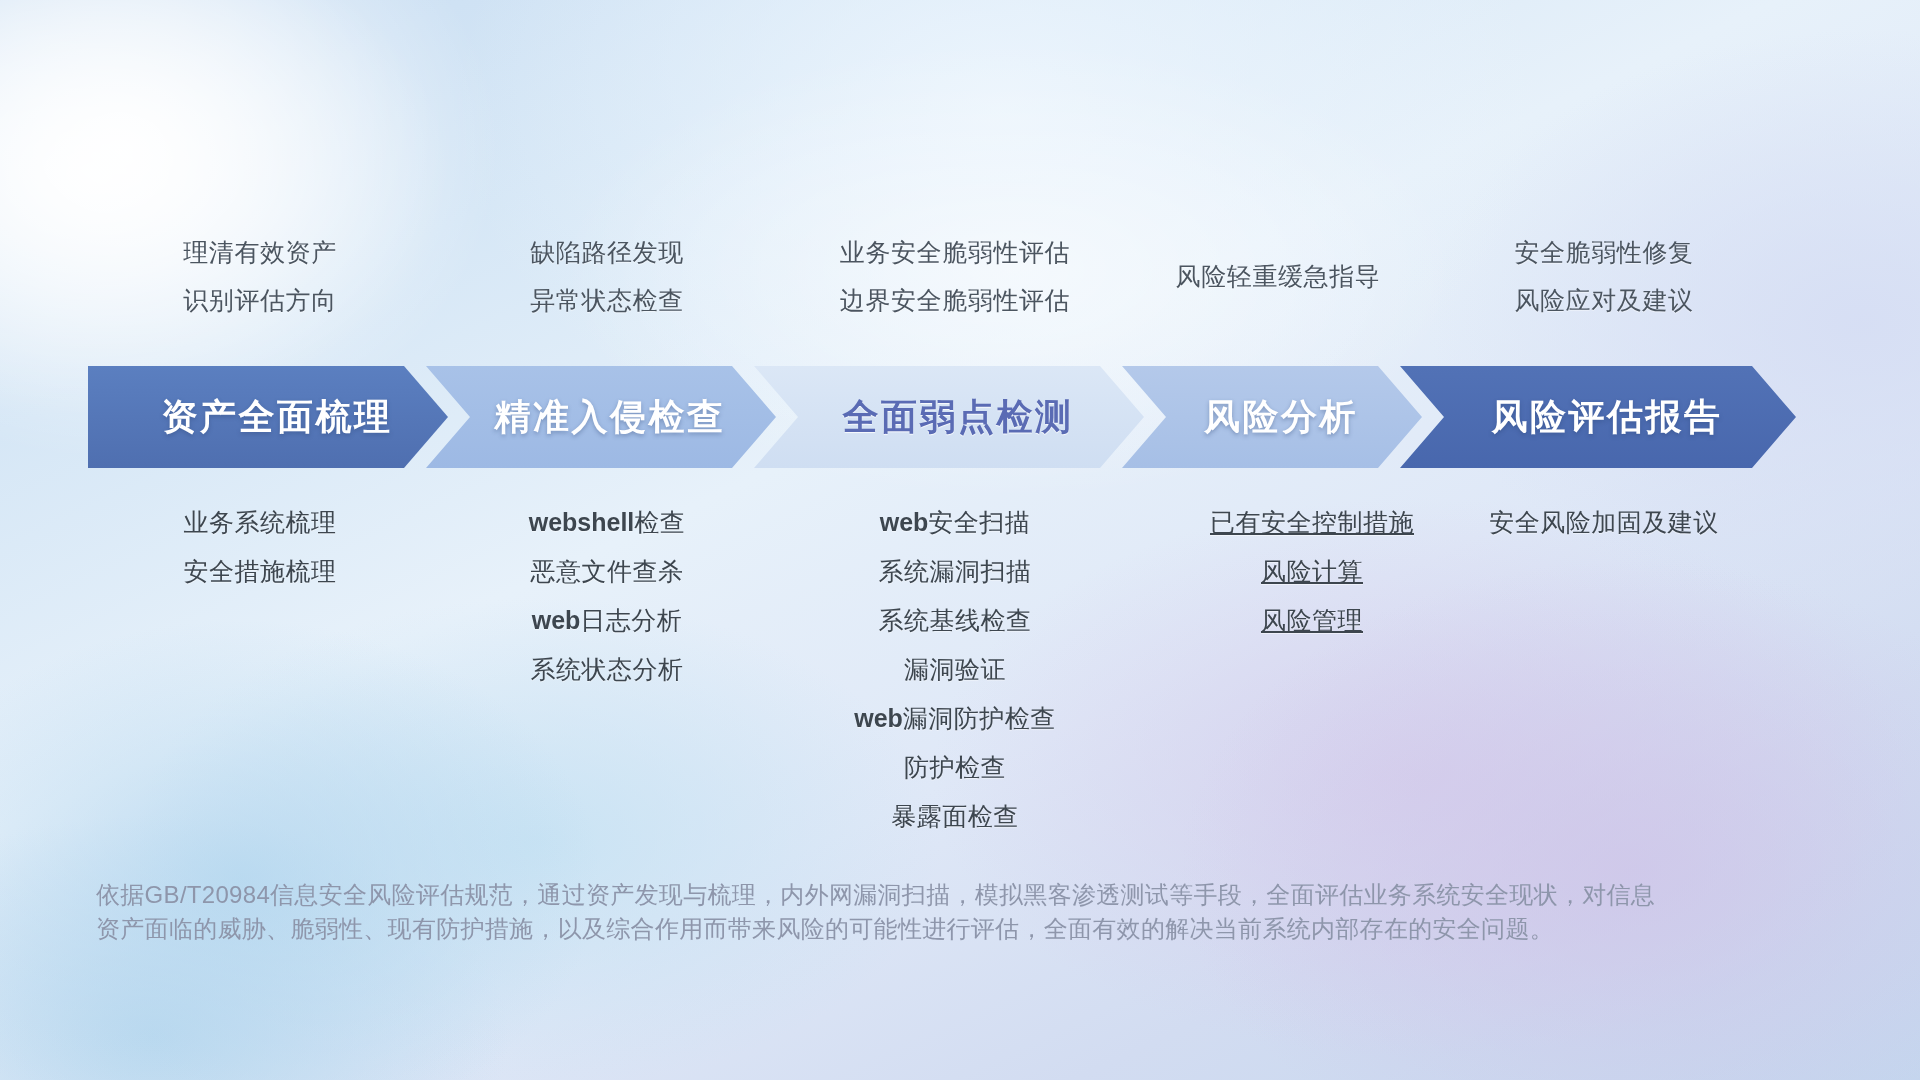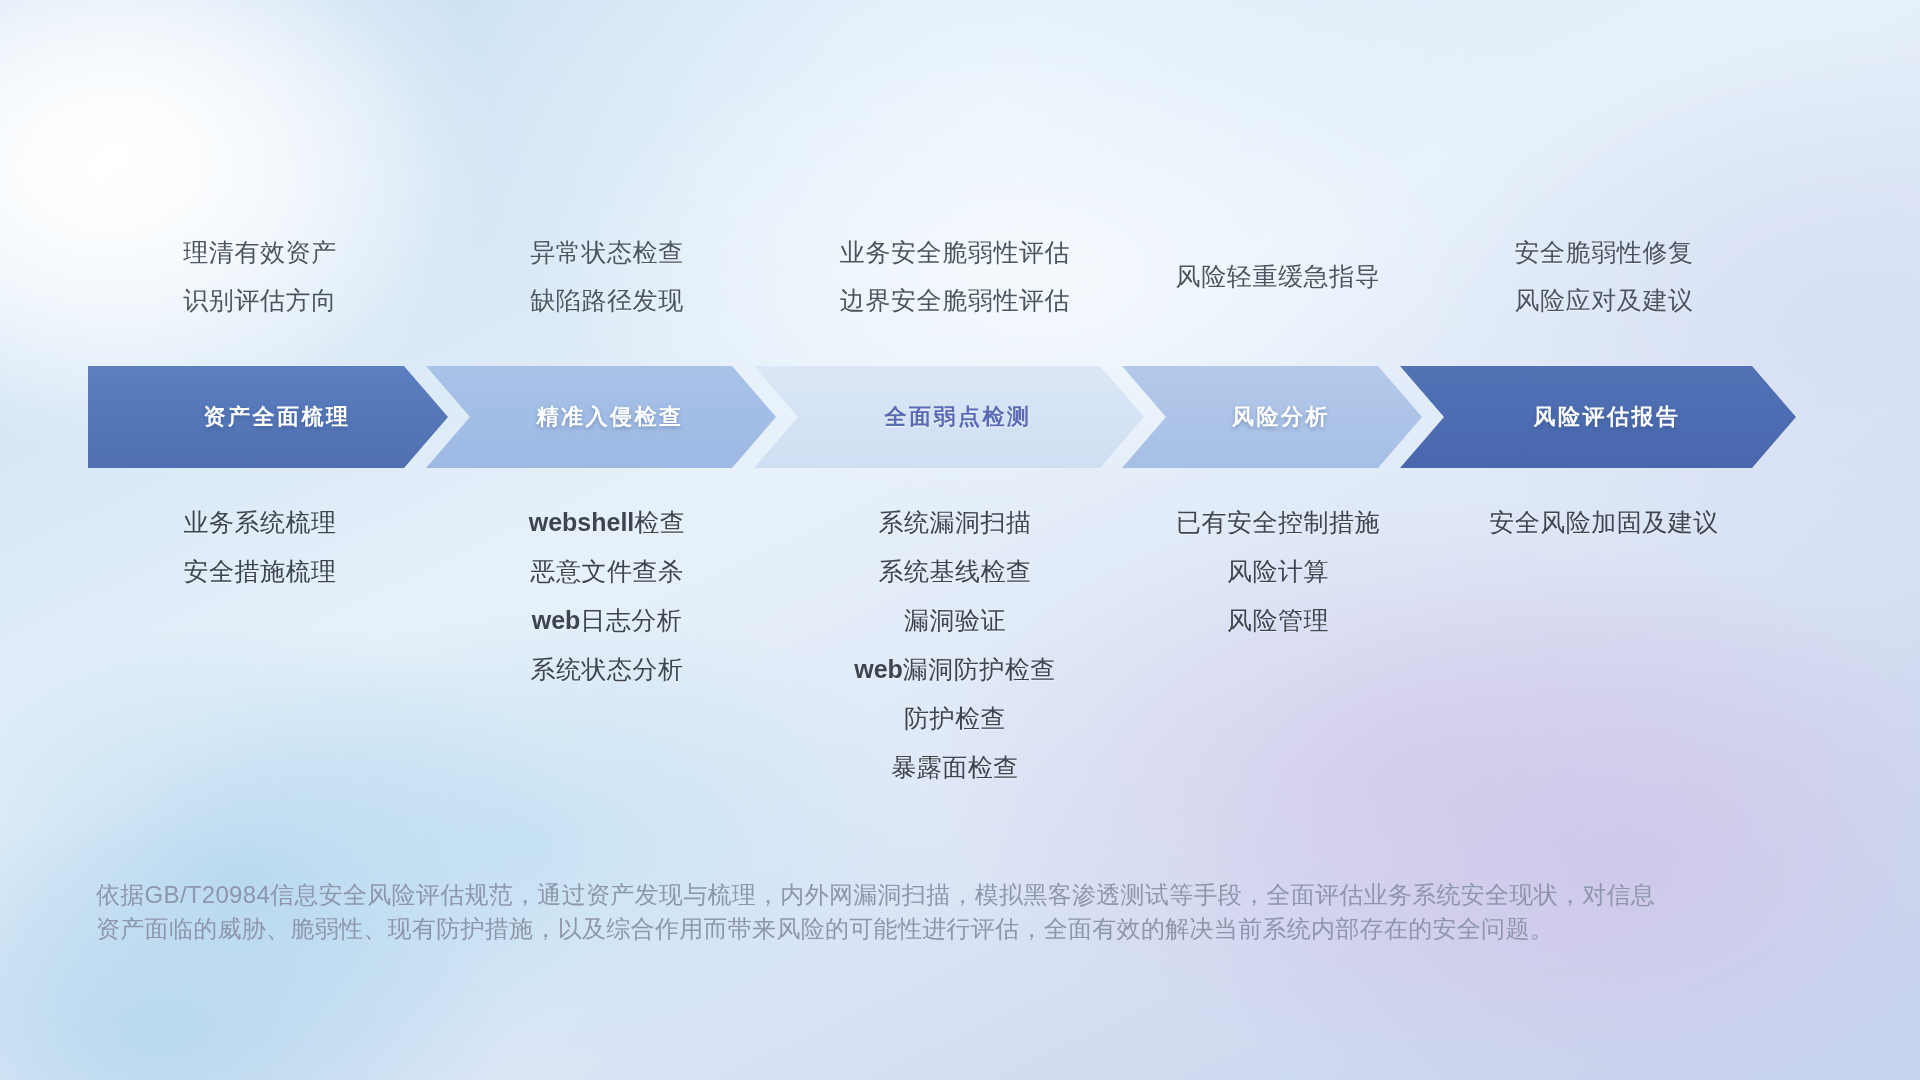--- a/index.html
+++ b/index.html
@@ -93,21 +93,21 @@
     position: absolute;
     inset: 0;
     clip-path: polygon(0 0, calc(100% - 44px) 0, 100% 50%, calc(100% - 44px) 100%, 0 100%, 44px 50%);
   }
   .arrow-step.first .arrow-shape {
     clip-path: polygon(0 0, calc(100% - 44px) 0, 100% 50%, calc(100% - 44px) 100%, 0 100%);
   }
   .arrow-label {
     position: relative;
     z-index: 3;
-    font-size: 22px;
+    font-size: 36px;
     font-weight: bold;
     letter-spacing: 2.5px;
     white-space: nowrap;
     padding-left: 18px;
   }
 
   
   .bottom-lists {
     position: absolute;
     left: 0; top: 498px;
@@ -150,22 +150,22 @@
   <div id="bg-blob-c"></div>
 
   <div id="content">
 
     <div class="top-notes" id="top-notes">
         <div class="note-col" style="left: -40px; width: 600px; top: 0px;">
           <div>理清有效资产</div>
           <div>识别评估方向</div>
         </div>
         <div class="note-col" style="left: 307px; width: 600px; top: 0px;">
+          <div>缺陷路径发现</div>
           <div>异常状态检查</div>
-          <div>缺陷路径发现</div>
         </div>
         <div class="note-col" style="left: 655px; width: 600px; top: 0px;">
           <div>业务安全脆弱性评估</div>
           <div>边界安全脆弱性评估</div>
         </div>
         <div class="note-col" style="left: 978px; width: 600px; top: 24px; text-align: center;">
           <div>风险轻重缓急指导</div>
         </div>
         <div class="note-col" style="left: 1304px; width: 600px; top: 0px;">
           <div>安全脆弱性修复</div>
@@ -201,28 +201,29 @@
           <div class="list-item">业务系统梳理</div>
           <div class="list-item">安全措施梳理</div>
         </div>
         <div class="list-col" style="left: 307px; width: 600px; top: 0px;">
           <div class="list-item"><span class="lat">webshell</span>检查</div>
           <div class="list-item">恶意文件查杀</div>
           <div class="list-item"><span class="lat">web</span>日志分析</div>
           <div class="list-item">系统状态分析</div>
         </div>
         <div class="list-col" style="left: 655px; width: 600px; top: 0px;">
+          <div class="list-item"><span class="lat">web</span>安全扫描</div>
           <div class="list-item">系统漏洞扫描</div>
           <div class="list-item">系统基线检查</div>
           <div class="list-item">漏洞验证</div>
           <div class="list-item"><span class="lat">web</span>漏洞防护检查</div>
           <div class="list-item">防护检查</div>
           <div class="list-item">暴露面检查</div>
         </div>
-        <div class="list-col" style="left: 978px; width: 600px; top: 0px;">
+        <div class="list-col" style="left: 1012px; width: 600px; top: 0px; text-decoration: underline;">
           <div class="list-item">已有安全控制措施</div>
           <div class="list-item">风险计算</div>
           <div class="list-item">风险管理</div>
         </div>
         <div class="list-col" style="left: 1304px; width: 600px; top: 0px;">
           <div class="list-item">安全风险加固及建议</div>
         </div>
       </div>
 
     <div id="footer-note">

